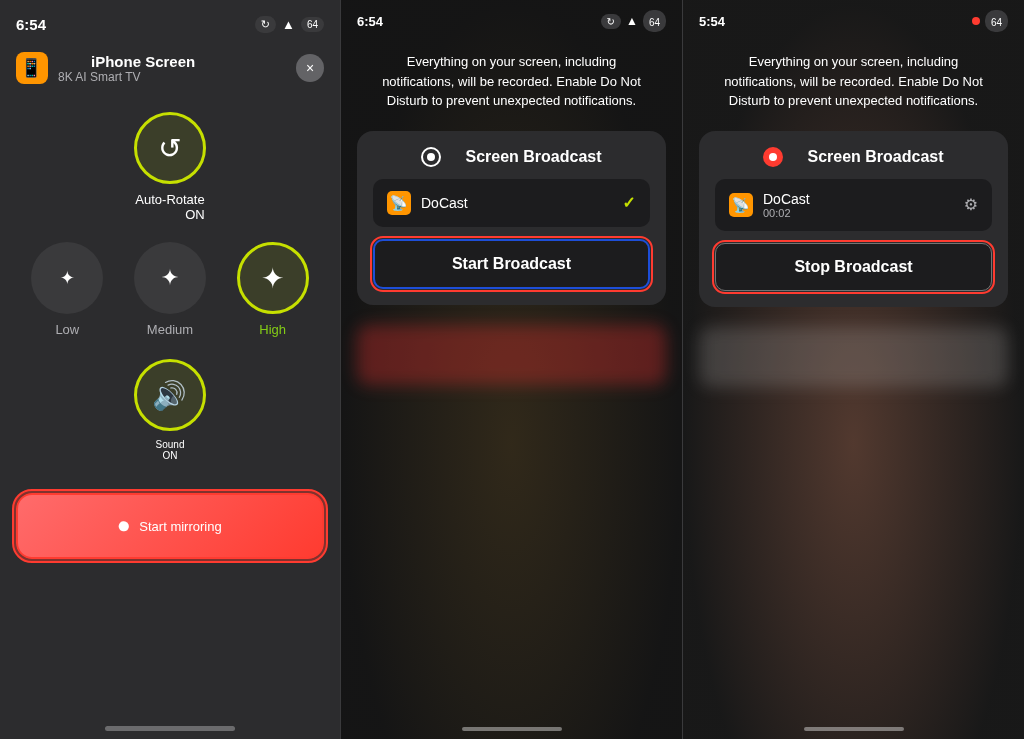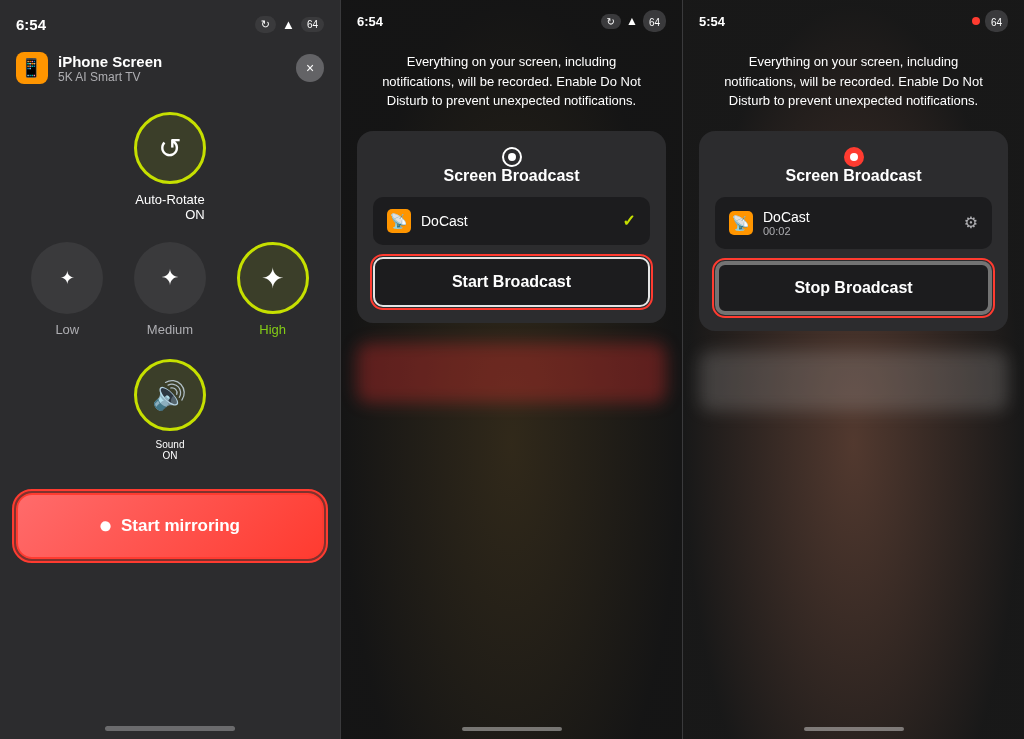--- a/index.html
+++ b/index.html
@@ -117,20 +117,21 @@
       justify-content: center;
       color: white;
       font-size: 18px;
     }
 
     .device-text {}
     .device-name {
       color: #fff;
       font-size: 15px;
       font-weight: 600;
+      margin-left: 33px;
     }
     .device-subtitle {
       color: #aeaeb2;
       font-size: 12px;
     }
 
     .close-btn {
       width: 28px;
       height: 28px;
       background: #636366;
@@ -267,22 +268,22 @@
       outline-offset: 2px;
     }
 
     .start-mirror-icon {
       font-size: 22px;
       color: #fff;
     }
 
     .start-mirror-label {
       color: #fff;
-      font-size: 17px;
-      font-weight: 700;
+      font-size: 13px;
+      font-weight: 400;
     }
 
     .home-indicator {
       width: 130px;
       height: 5px;
       background: rgba(255,255,255,0.3);
       border-radius: 3px;
       margin-top: auto;
       margin-bottom: 8px;
       z-index: 1;
@@ -332,22 +333,21 @@
       z-index: 2;
       position: relative;
       width: calc(100% - 32px);
     }
 
     .dialog-title-row {
       display: flex;
       align-items: center;
       justify-content: center;
       margin-bottom: 12px;
-      gap: 0;
-      flex-direction: column;
+      gap: 24px;
     }
 
     .record-circle {
       width: 20px;
       height: 20px;
       border-radius: 50%;
       border: 2px solid #fff;
       display: flex;
       align-items: center;
       justify-content: center;
@@ -435,35 +435,35 @@
     .broadcast-btn {
       width: 100%;
       padding: 14px;
       border-radius: 10px;
       background: #1c1c1e;
       color: #fff;
       font-size: 16px;
       font-weight: 600;
       text-align: center;
       cursor: pointer;
-      border: 2px solid #e5e5e5;
+      border: 2px solid #1d4ed8;
       outline: none;
     }
 
     .stop-btn {
       width: 100%;
       padding: 14px;
       border-radius: 10px;
       background: #1c1c1e;
       color: #fff;
       font-size: 16px;
       font-weight: 600;
       text-align: center;
       cursor: pointer;
-      border: 4px solid #737373;
+      border: 1px solid #737373;
       outline: none;
     }
 
     
     .bottom-blur {
       margin-top: 20px;
       width: calc(100% - 32px);
       height: 60px;
       border-radius: 12px;
       background: rgba(255,50,50,0.3);
@@ -524,21 +524,21 @@
     </div>
   </div>
 
   <div class="panel1-header">
     <div class="device-info">
       <div class="device-icon">
         <span>📱</span>
       </div>
       <div class="device-text">
         <div class="device-name">iPhone Screen</div>
-        <div class="device-subtitle">5K AI Smart TV</div>
+        <div class="device-subtitle">8K AI Smart TV</div>
       </div>
     </div>
     <div class="close-btn">×</div>
   </div>
 
   <div class="brightness-section">
     <div class="brightness-icon-main">
       <span style="font-size:28px;color:#fff;">↺</span>
     </div>
     <div class="brightness-label">

